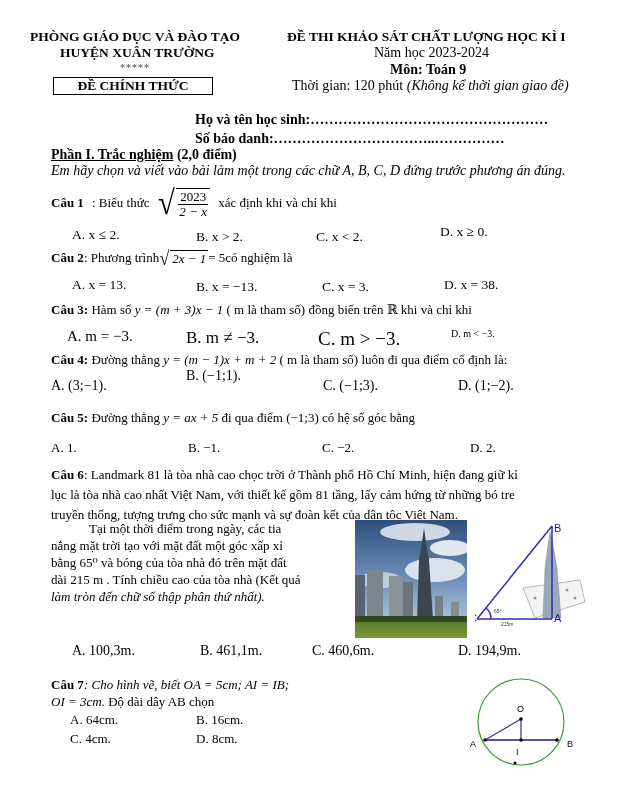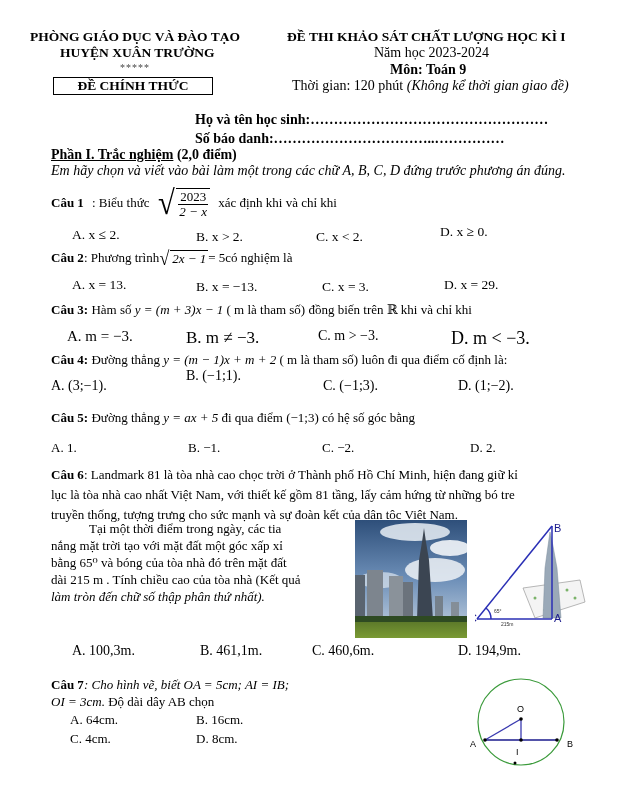--- a/index.html
+++ b/index.html
@@ -75,29 +75,29 @@
   <span class="radical">
     <span class="rsign" style="font-size:20px;line-height:20px;">√</span>
       <span class="rbody math">2x − 1</span>
   </span>
   <span> = 5</span>
     <span>  có nghiệm là</span>
 </div>
 <div class="opt" style="left:72px;top:277px;">A.  x = 13.</div>
 <div class="opt" style="left:196px;top:279px;">B.  x = −13.</div>
 <div class="opt" style="left:322px;top:279px;">C.  x = 3.</div>
-<div class="opt" style="left:444px;top:277px;">D.  x = 29.</div>
+<div class="opt" style="left:444px;top:277px;">D.  x = 38.</div>
 
 <div class="abs t13" style="left:51px;top:302px;">
   <span class="b">Câu 3:</span><span> Hàm số </span><span class="math">y = (m + 3)x − 1</span><span> ( m là tham số) đồng biến trên ℝ khi và chỉ khi</span>
 </div>
 <div class="opt t13" style="left:67px;top:328px;font-size:15px;">A. m = −3.</div>
 <div class="opt t13" style="left:186px;top:328px;font-size:17px;">B. m ≠ −3.</div>
-<div class="opt t13" style="left:318px;top:328px;font-size:14px;">C. m &gt; −3.</div>
-<div class="opt t13" style="left:451px;top:328px;font-size:18px;">D. m &lt; −3.</div>
+<div class="opt t13" style="left:318px;top:328px;font-size:19px;">C. m &gt; −3.</div>
+<div class="opt t13" style="left:451px;top:328px;font-size:10px;">D. m &lt; −3.</div>
 
 <div class="abs t13" style="left:51px;top:352px;">
   <span class="b">Câu 4:</span><span> Đường thẳng </span><span class="math">y = (m − 1)x + m + 2</span><span>  ( m là tham số) luôn đi qua điểm cố định là:</span>
 </div>
 <div class="opt" style="left:51px;top:378px;font-size:14px;">A. (3;−1).</div>
 <div class="opt" style="left:186px;top:368px;font-size:14px;">B. (−1;1).</div>
 <div class="opt" style="left:323px;top:378px;font-size:14px;">C. (−1;3).</div>
 <div class="opt" style="left:458px;top:378px;font-size:14px;">D. (1;−2).</div>
 
 <div class="abs t13" style="left:51px;top:410px;">

